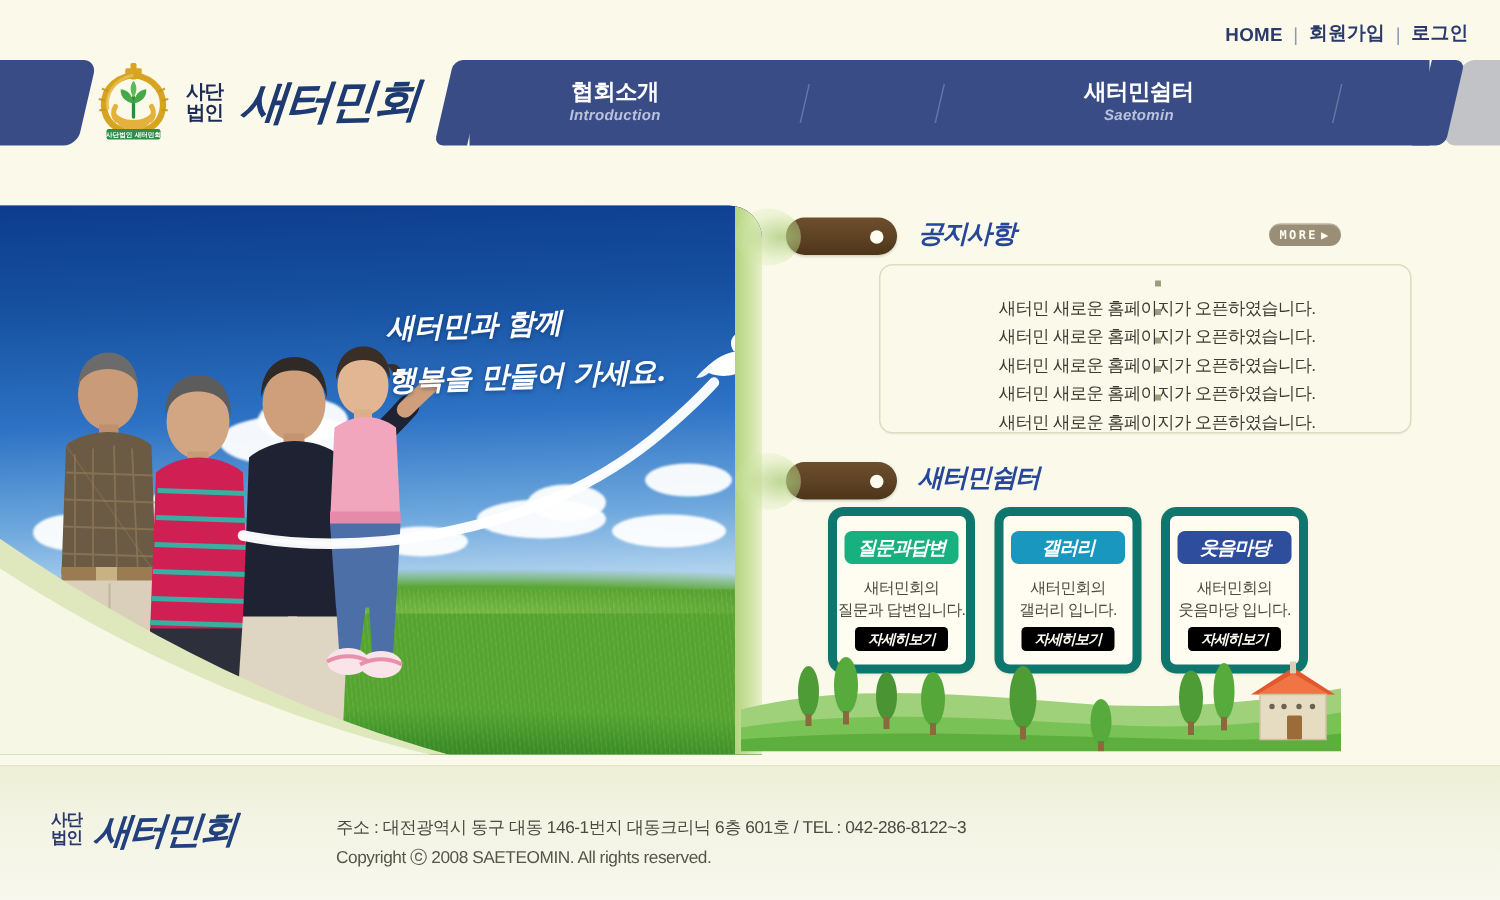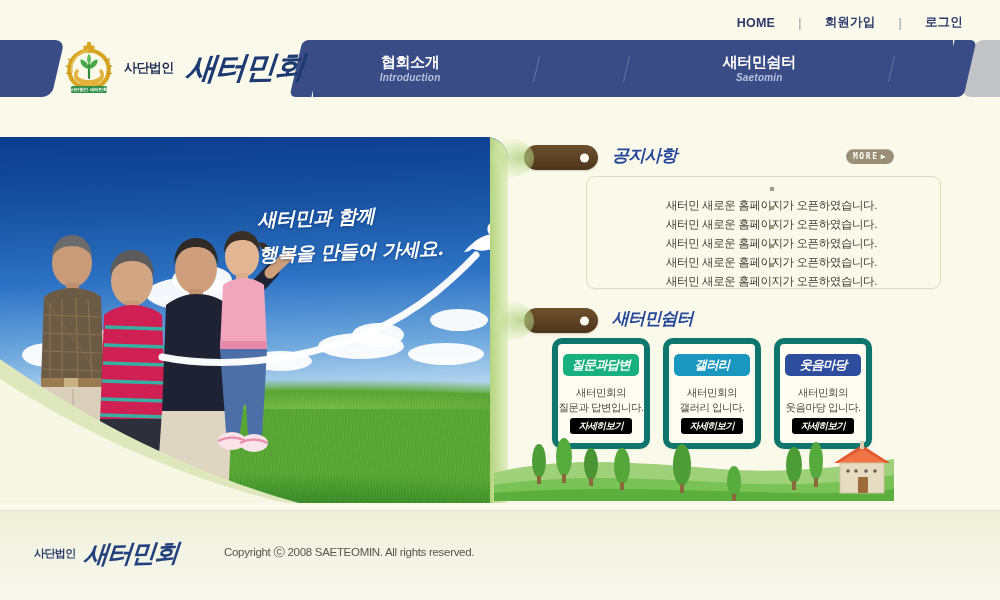--- a/index.html
+++ b/index.html
@@ -10,22 +10,22 @@
     background:#fbfaea;
     position:relative;
     -webkit-font-smoothing:antialiased;
   }
 
   
   #page { position:absolute; inset:0; width:1000px; height:600px; background:#fbfaea; overflow:hidden; }
 
   
   .utility-nav{
-    position:absolute; top:14px; right:30px;
-    display:flex; align-items:center; gap:16px;
+    position:absolute; top:14px; right:14px;
+    display:flex; align-items:center; gap:0;
     font-size:12.5px; font-weight:bold; color:#2b3a6b; letter-spacing:.2px;
     z-index:30;
     margin-left:48px;
   }
   .utility-nav a{ color:#2b3a6b; text-decoration:none; padding:0 7px; white-space:nowrap; }
   .utility-sep{ color:#8e96b4; font-weight:normal; }
 
   
   .header-zone{ position:absolute; top:0; left:0; width:1000px; height:120px; z-index:20; }
 
@@ -51,21 +51,21 @@
   .nav-divider{ width:1px; height:26px; background:#6d7cab; transform:skewX(-13deg); opacity:.85; }
 
   
   .deco-shape{ position:absolute; top:40px; height:57px; z-index:4; }
   .deco-left{ left:-14px; width:72px; background:#3a4c85; transform:skewX(-13deg); border-radius:0 9px 9px 0; }
   .deco-right{ left:968px; width:70px; background:#c2c3c7; transform:skewX(-13deg); border-radius:9px 0 0 9px; }
 
   
   .logo-block{ position:absolute; left:62px; top:41px; display:flex; align-items:center; gap:8px; z-index:25; text-decoration:none; }
   .emblem{ position:relative; width:54px; height:54px; flex:0 0 54px; }
-  .logo-stack{ display:flex; flex-direction:row; justify-content:center; font-size:13px; font-weight:bold; color:#1d2c55; line-height:1.05; letter-spacing:-0.6px; }
+  .logo-stack{ display:flex; flex-direction:column; justify-content:center; font-size:13px; font-weight:bold; color:#1d2c55; line-height:1.05; letter-spacing:-0.6px; }
   .logo-brand{
     font-family:"DejaVu Serif","Liberation Serif",serif;
     font-size:31px; font-weight:bold; font-style:italic;
     color:#1d3a72; letter-spacing:-1.5px; margin-left:4px;
     transform:skewX(-6deg) rotate(-1.2deg);
   }
 
   
   .hero{
     position:absolute; left:0; top:137px; width:508px; height:366px;
@@ -517,17 +517,18 @@
 
   <div class="footer">
     <div class="footer-logo">
       <span class="logo-stack">
         <span>사단</span>
         <span>법인</span>
       </span>
       <span class="logo-brand">새터민회</span>
     </div>
     <div class="footer-text">
+      <div>주소 : 대전광역시 동구 대동 146-1번지 대동크리닉 6층 601호 / TEL : 042-286-8122~3</div>
       <div class="copyright">Copyright ⓒ 2008 SAETEOMIN. All rights reserved.</div>
     </div>
   </div>
 
 </div>
 
 </body></html>

